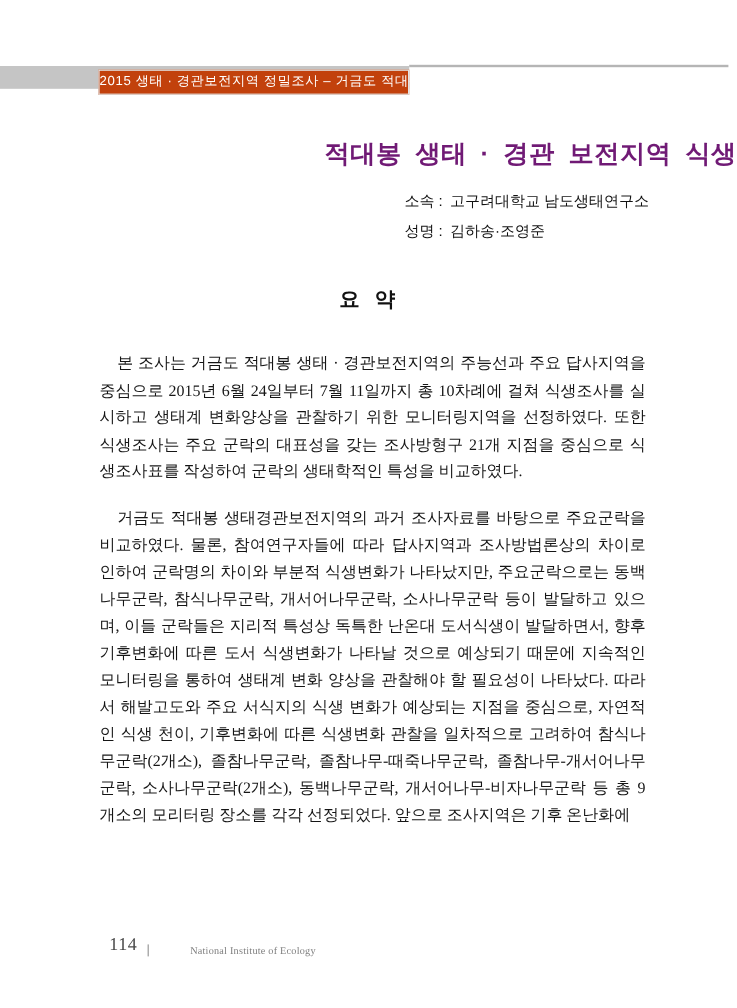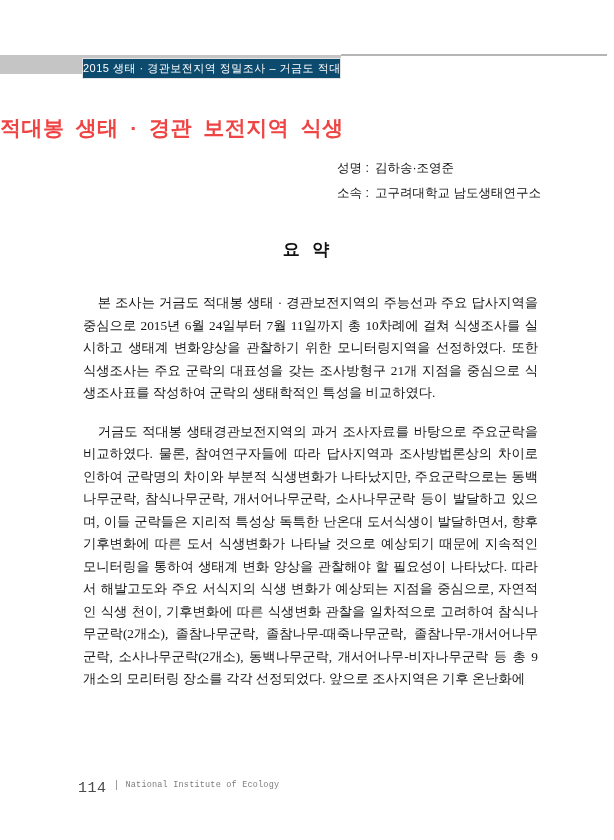--- a/index.html
+++ b/index.html
@@ -17,21 +17,21 @@
   .banner-bar {
     position: absolute;
     left: 0; top: 55px;
     width: 341px; height: 19px;
     background: #c5c5c5;
   }
   .banner-box {
     position: absolute;
     left: 82px; top: 58px;
     width: 259px; height: 21px;
-    background: #0c4a6e;
+    background: #c2410c;
     border: 1px solid #e3e3e3;
     box-sizing: border-box;
     color: #ffffff;
     font-family: "Liberation Sans", sans-serif;
     font-size: 11px;
     line-height: 19px;
     text-align: left;
     letter-spacing: 0.5px;
     white-space: nowrap;
   }
@@ -41,27 +41,27 @@
     width: 266px; height: 2px;
     background: #b5b5b5;
   }
 
   
   .doc-title {
     position: absolute;
     left: 0; top: 114px;
     width: 100%;
     margin: 0;
-    text-align: left;
+    text-align: right;
     font-family: "Liberation Sans", sans-serif;
     font-size: 21px;
     font-weight: bold;
     letter-spacing: 0.5px;
     word-spacing: 5px;
-    color: #ef4444;
+    color: #701a75;
   }
 
   
   .authors {
     position: absolute;
     left: 337px; top: 156px;
     font-family: "Liberation Sans", sans-serif;
     font-size: 12.5px;
     line-height: 25px;
     color: #111111;
@@ -92,51 +92,51 @@
     color: #151515;
   }
   .abstract-body p {
     margin: 16px;
     text-indent: 1.1em;
   }
 
   
   .footer {
     position: absolute;
-    left: 78px; top: 780px;
+    left: 91px; top: 780px;
     display: flex;
-    align-items: flex-start;
-    font-family: Liberation Mono, monospace;
+    align-items: flex-end;
+    font-family: Liberation Serif, serif;
     color: #4a4a4a;
   }
   .page-num { font-size: 15px; letter-spacing: 0.5px; }
   .footer-divider {
     width: 1px; height: 10px;
     background: #9a9a9a;
     margin: 0 9px;
   }
-  .inst { font-size: 8.5px; color: #7d7d7d; letter-spacing: 0.2px; }
+  .inst { font-size: 8.5px; color: #7d7d7d; letter-spacing: 0.2px; margin-left: 25px; }
 </style>
 </head>
 <body>
 
 <div class="page">
 
   <div class="banner-bar"></div>
   <div class="banner-rule"></div>
   <div class="banner-box">2015 생태 · 경관보전지역 정밀조사 – 거금도 적대봉</div>
 
   <h1 class="doc-title">적대봉 생태 · 경관 보전지역 식생</h1>
 
   <div class="authors">
     <div class="author-row">
-      <span class="label">성명 :</span><span>김하송·조영준</span>
+      <span class="label">소속 :</span><span>고구려대학교 남도생태연구소</span>
     </div>
     <div class="author-row">
-      <span class="label">소속 :</span><span>고구려대학교 남도생태연구소</span>
+      <span class="label">성명 :</span><span>김하송·조영준</span>
     </div>
   </div>
 
   <h2 class="abstract-heading">요 약</h2>
 
   <div class="abstract-body">
     <p>본 조사는 거금도 적대봉 생태 · 경관보전지역의 주능선과 주요 답사지역을 중심으로 2015년 6월 24일부터 7월 11일까지 총 10차례에 걸쳐 식생조사를 실시하고 생태계 변화양상을 관찰하기 위한 모니터링지역을 선정하였다. 또한 식생조사는 주요 군락의 대표성을 갖는 조사방형구 21개 지점을 중심으로 식생조사표를 작성하여 군락의 생태학적인 특성을 비교하였다.</p>
     <p>거금도 적대봉 생태경관보전지역의 과거 조사자료를 바탕으로 주요군락을 비교하였다. 물론, 참여연구자들에 따라 답사지역과 조사방법론상의 차이로 인하여 군락명의 차이와 부분적 식생변화가 나타났지만, 주요군락으로는 동백나무군락, 참식나무군락, 개서어나무군락, 소사나무군락 등이 발달하고 있으며, 이들 군락들은 지리적 특성상 독특한 난온대 도서식생이 발달하면서, 향후 기후변화에 따른 도서 식생변화가 나타날 것으로 예상되기 때문에 지속적인 모니터링을 통하여 생태계 변화 양상을 관찰해야 할 필요성이 나타났다. 따라서 해발고도와 주요 서식지의 식생 변화가 예상되는 지점을 중심으로, 자연적인 식생 천이, 기후변화에 따른 식생변화 관찰을 일차적으로 고려하여 참식나무군락(2개소), 졸참나무군락, 졸참나무-때죽나무군락, 졸참나무-개서어나무군락, 소사나무군락(2개소), 동백나무군락, 개서어나무-비자나무군락 등 총 9개소의 모리터링 장소를 각각 선정되었다. 앞으로 조사지역은 기후 온난화에</p>
   </div>
 

